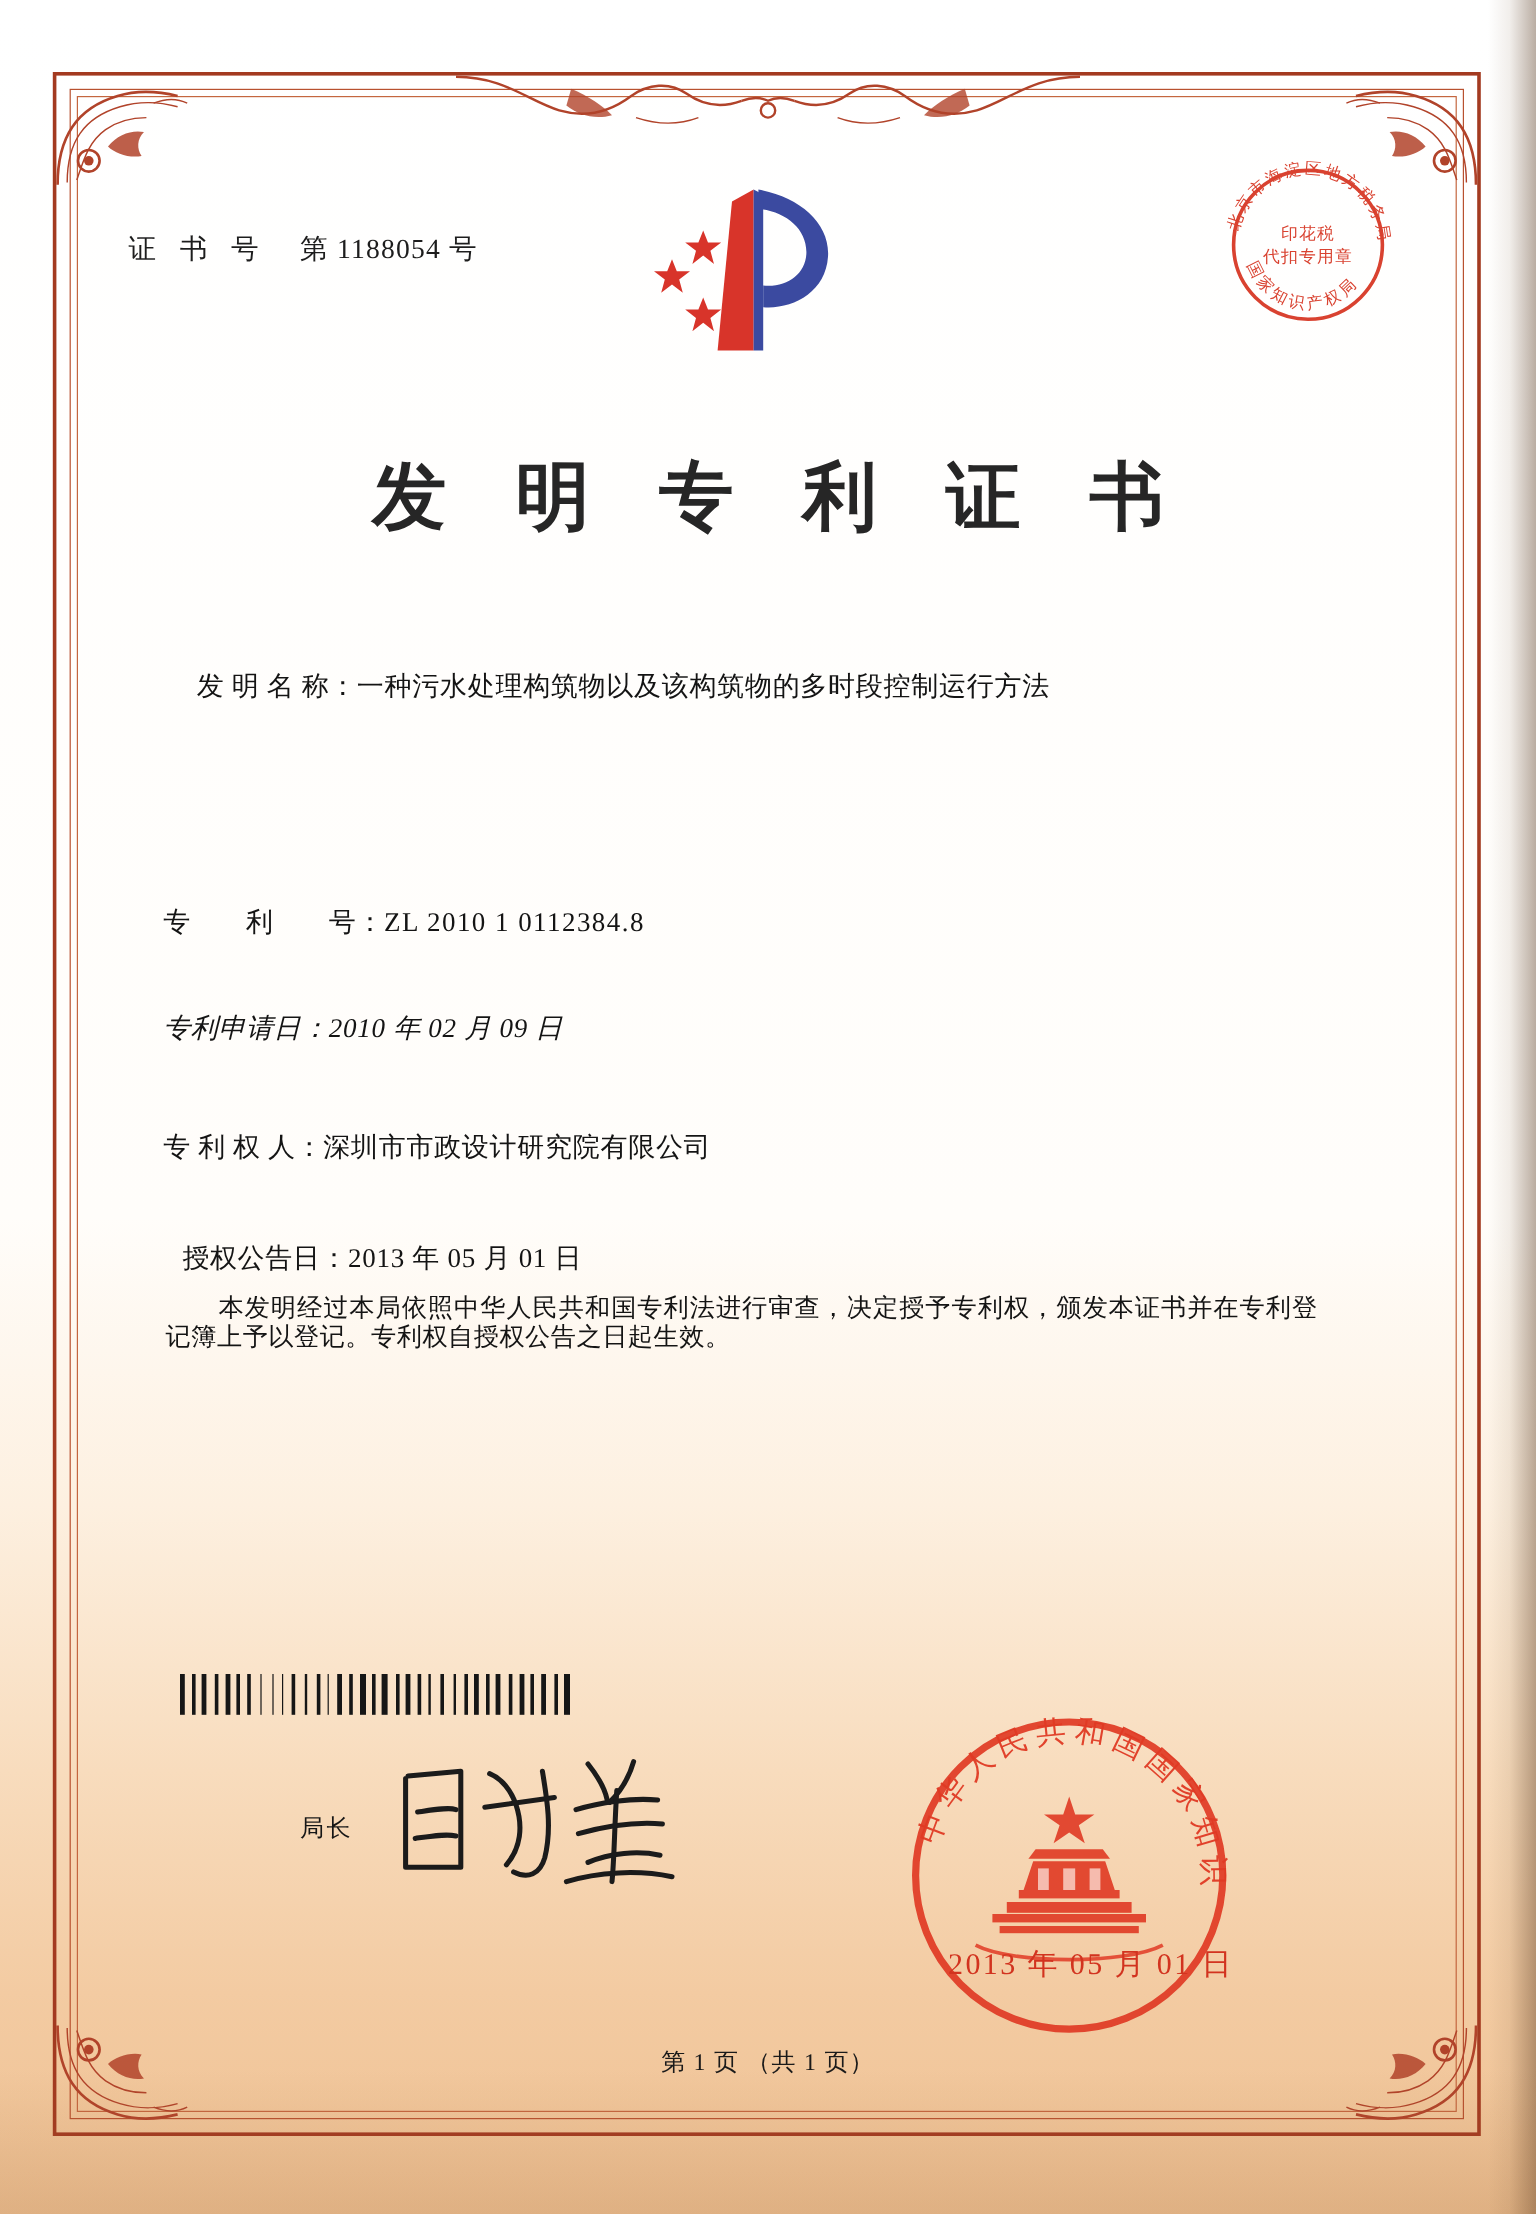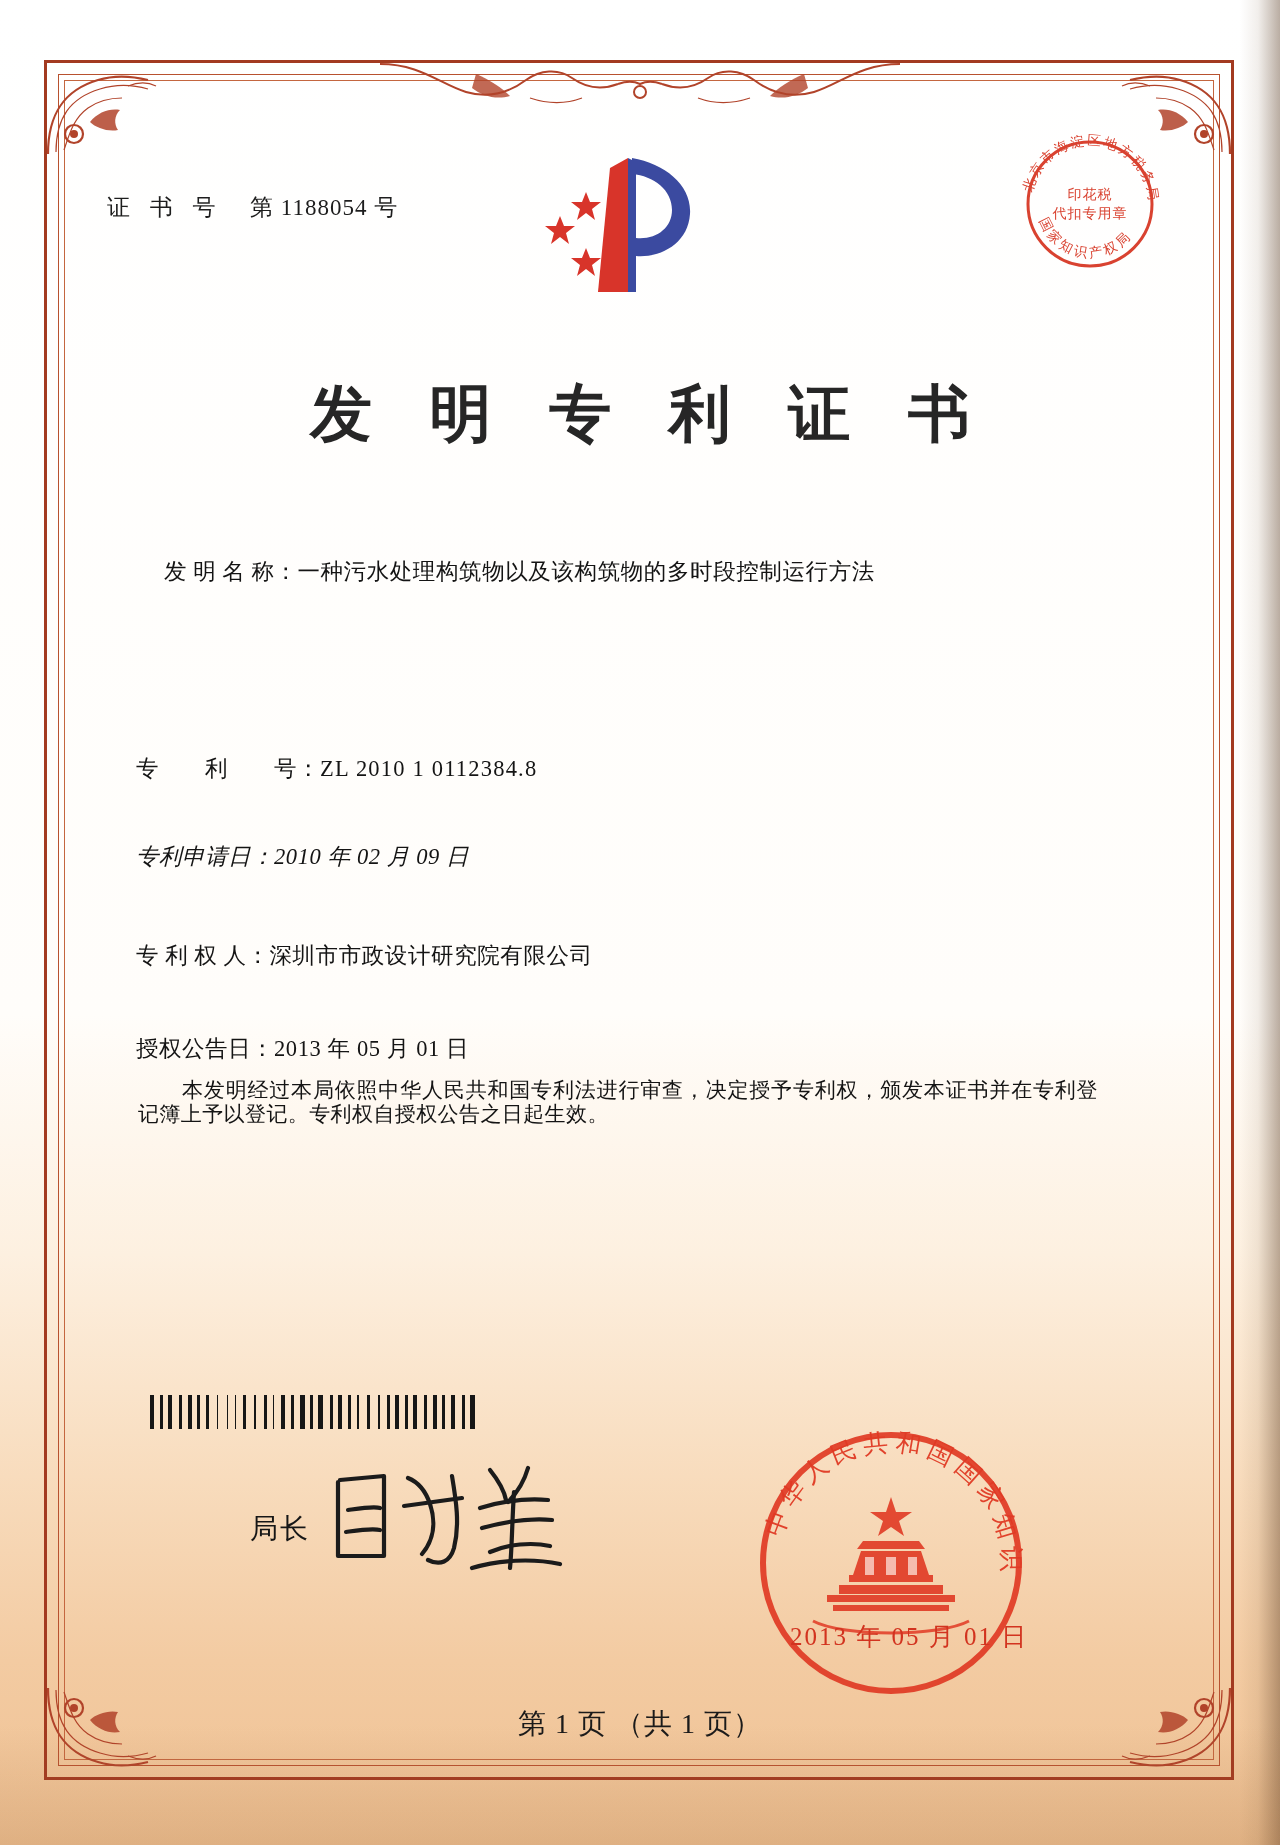--- a/index.html
+++ b/index.html
@@ -141,21 +141,21 @@
   .lbl-plain { letter-spacing: 0.5px; }
   .fval { letter-spacing: 0.6px; }
   .num { font-family: "Liberation Serif", serif; letter-spacing: 1.2px; }
 
   #f-name   { top: 553px; margin-left: 28px; }
   #f-inv    { top: 649px; }
   #f-inv2   { top: 687px; left: 293px; }
   #f-patno  { top: 750px; }
   #f-appdate{ top: 838px; font-style: italic; }
   #f-holder { top: 937px; }
-  #f-grant  { top: 1030px; }
+  #f-grant  { top: 1030px; margin-left: 16px; }
 
   
   #body-text {
     position: absolute;
     left: 138px; top: 1078px;
     width: 960px;
     font-size: 21px;
     line-height: 24px;
     color: #141414;
     letter-spacing: 0.4px;
@@ -174,21 +174,21 @@
   #barcode i {
     display: block;
     background: #161616;
     margin-right: 2px;
   }
 
   
   #sig-label {
     position: absolute;
     left: 250px; top: 1510px;
-    font-size: 28px;
+    font-size: 20px;
     color: #161616;
     letter-spacing: 2px;
   }
   #signature {
     position: absolute;
     left: 322px; top: 1452px;
     width: 260px; height: 130px;
     color: #1b1b1b;
   }
   #signature svg { display:block; width:100%; height:100%; }
@@ -208,21 +208,21 @@
     letter-spacing: 2px;
     font-family: "Liberation Serif", serif;
   }
 
   
   #footer {
     position: absolute;
     left: 0; top: 1705px;
     width: 1280px;
     text-align: center;
-    font-size: 28px;
+    font-size: 20px;
     color: #1a1a1a;
     letter-spacing: 1px;
   }
 </style>
 </head>
 <body>
 
 <div id="page">
 
   <div id="frame-outer"></div>

